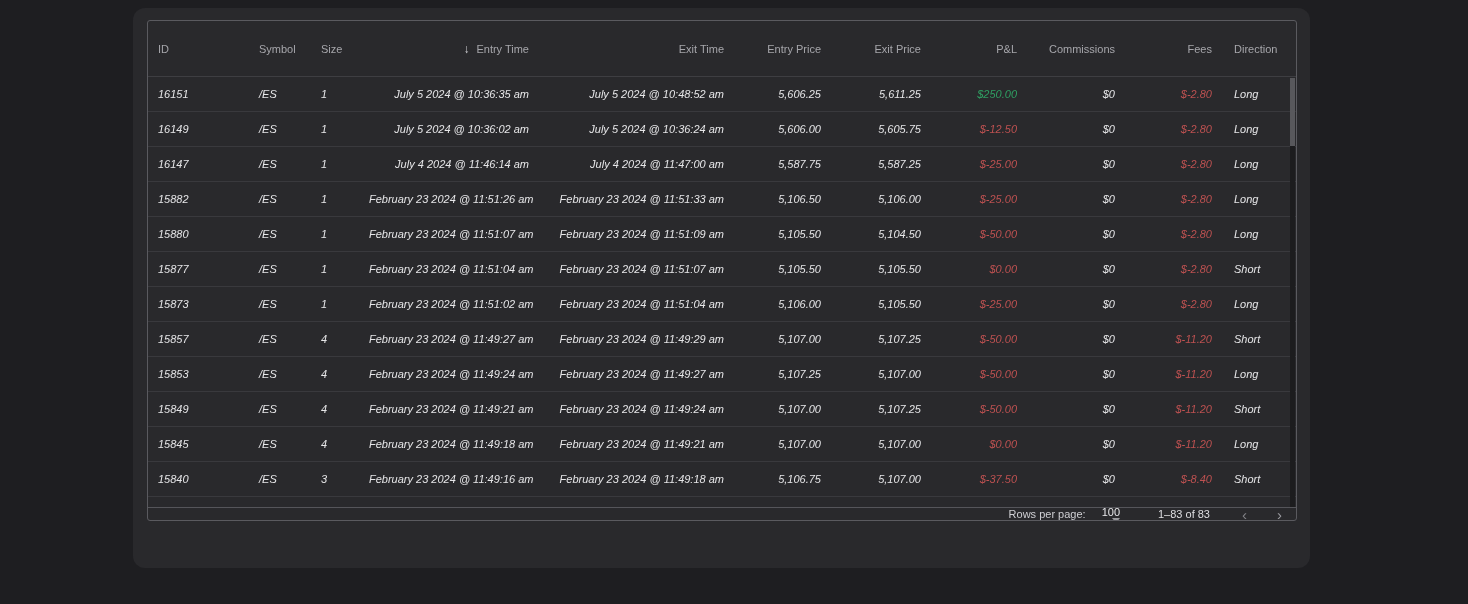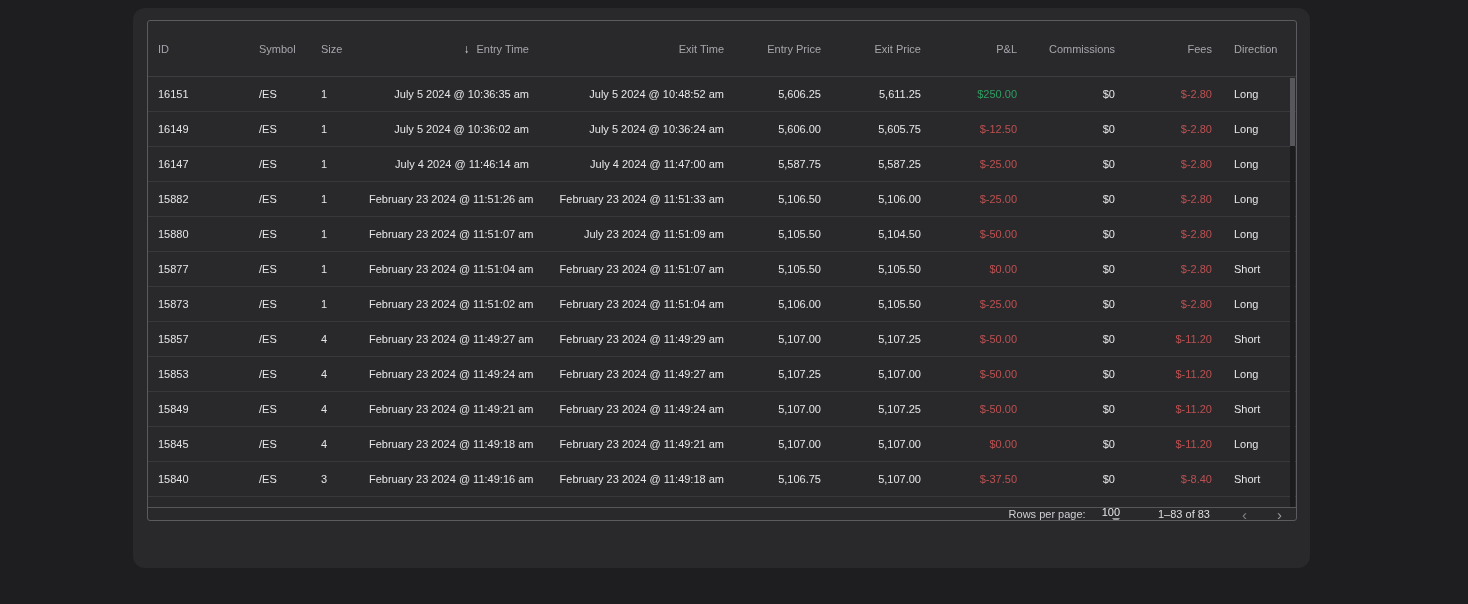--- a/index.html
+++ b/index.html
@@ -52,21 +52,21 @@
     align-items: center;
     border-bottom: 1px solid #3e3e42;
   }
   .hcell {
     color: #a6a6ab;
     font-size: 11px;
     padding: 0 8px;
     white-space: nowrap;
     cursor: pointer;
   }
-  .tbody { height: 430px; overflow: hidden; }
+  .tbody { height: 430px; overflow: hidden; font-style: italic; }
   .trow {
     display: grid;
     grid-template-columns: var(--cols);
     height: 35px;
     align-items: center;
     border-bottom: 1px solid #39393d;
     cursor: pointer;
   }
   .cell {
     color: #e6e6e8;
@@ -207,21 +207,21 @@
           <div class="cell align-right c-pnl loss">$-25.00</div>
           <div class="cell align-right c-commissions">$0</div>
           <div class="cell align-right c-fees loss">$-2.80</div>
           <div class="cell align-left c-direction">Long</div>
         </div>
         <div class="trow">
           <div class="cell align-left c-id">15880</div>
           <div class="cell align-left c-symbol">/ES</div>
           <div class="cell align-left c-size">1</div>
           <div class="cell align-right c-entry_time">February 23 2024 @ 11:51:07 am</div>
-          <div class="cell align-right c-exit_time">July 23 2024 @ 11:51:09 am</div>
+          <div class="cell align-right c-exit_time">February 23 2024 @ 11:51:09 am</div>
           <div class="cell align-right c-entry_price">5,105.50</div>
           <div class="cell align-right c-exit_price">5,104.50</div>
           <div class="cell align-right c-pnl loss">$-50.00</div>
           <div class="cell align-right c-commissions">$0</div>
           <div class="cell align-right c-fees loss">$-2.80</div>
           <div class="cell align-left c-direction">Long</div>
         </div>
         <div class="trow">
           <div class="cell align-left c-id">15877</div>
           <div class="cell align-left c-symbol">/ES</div>

